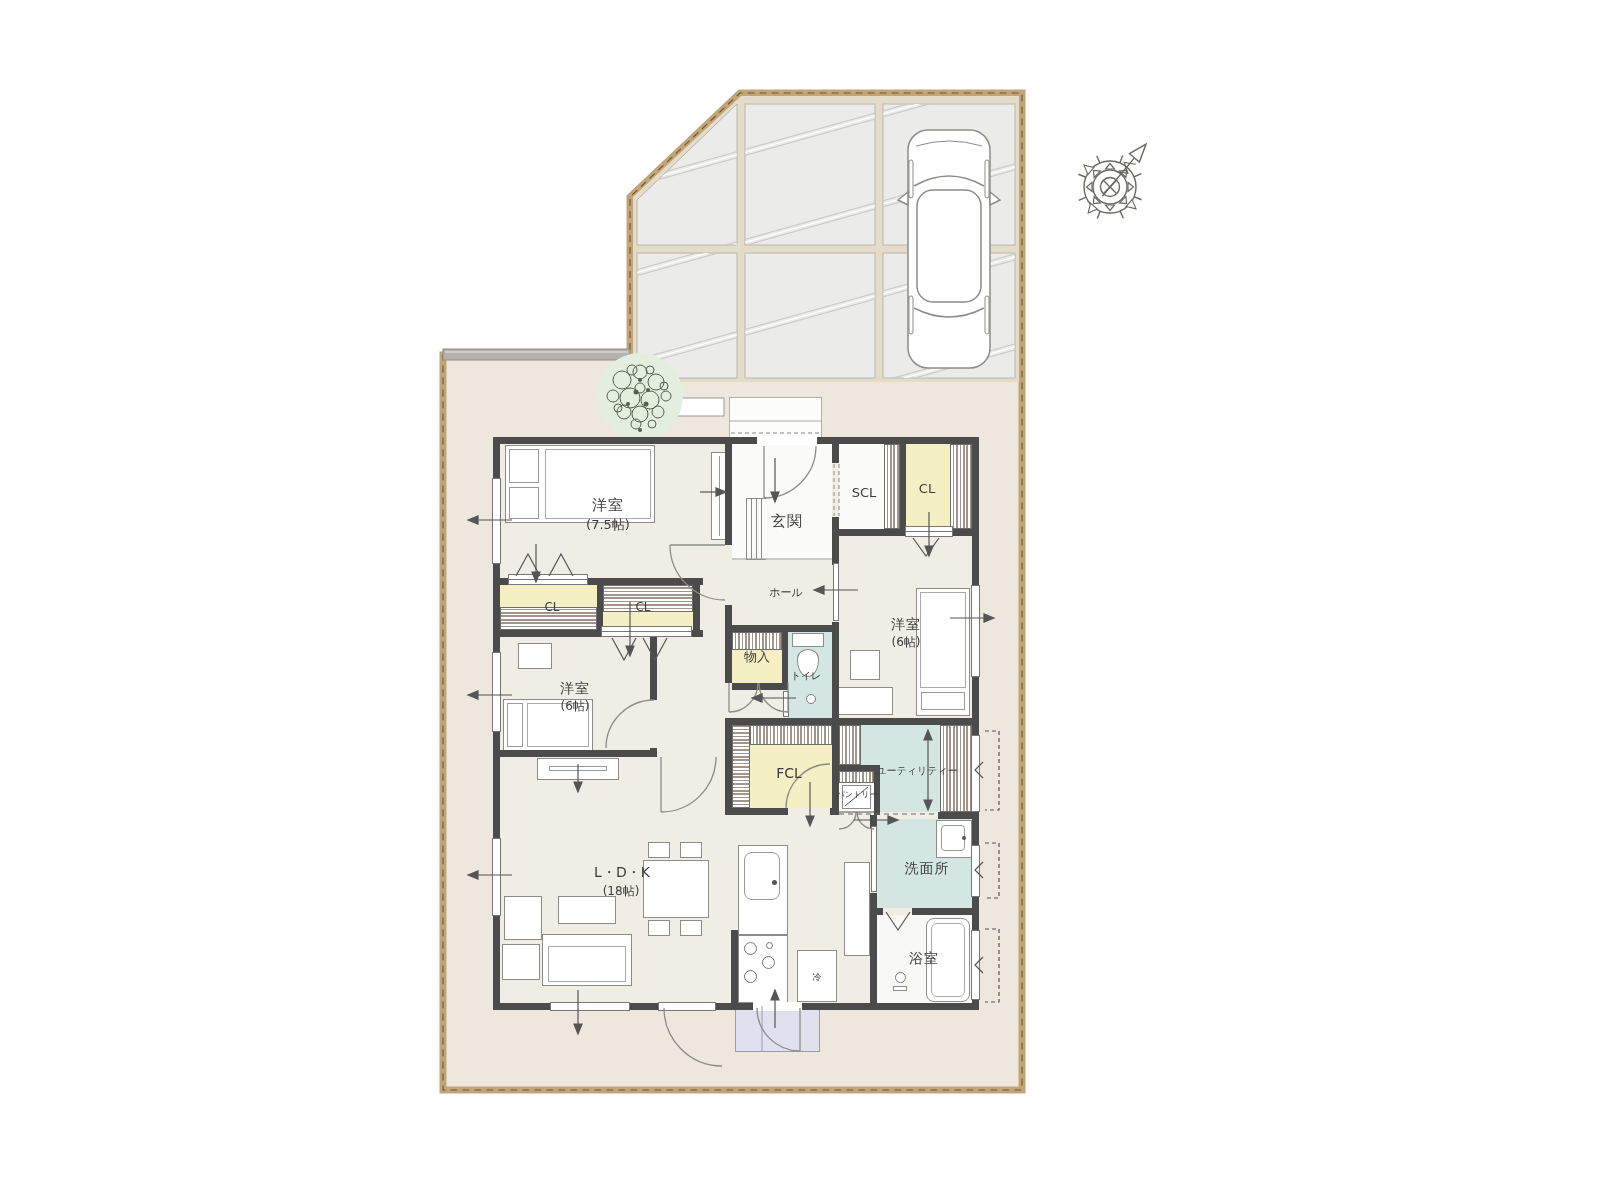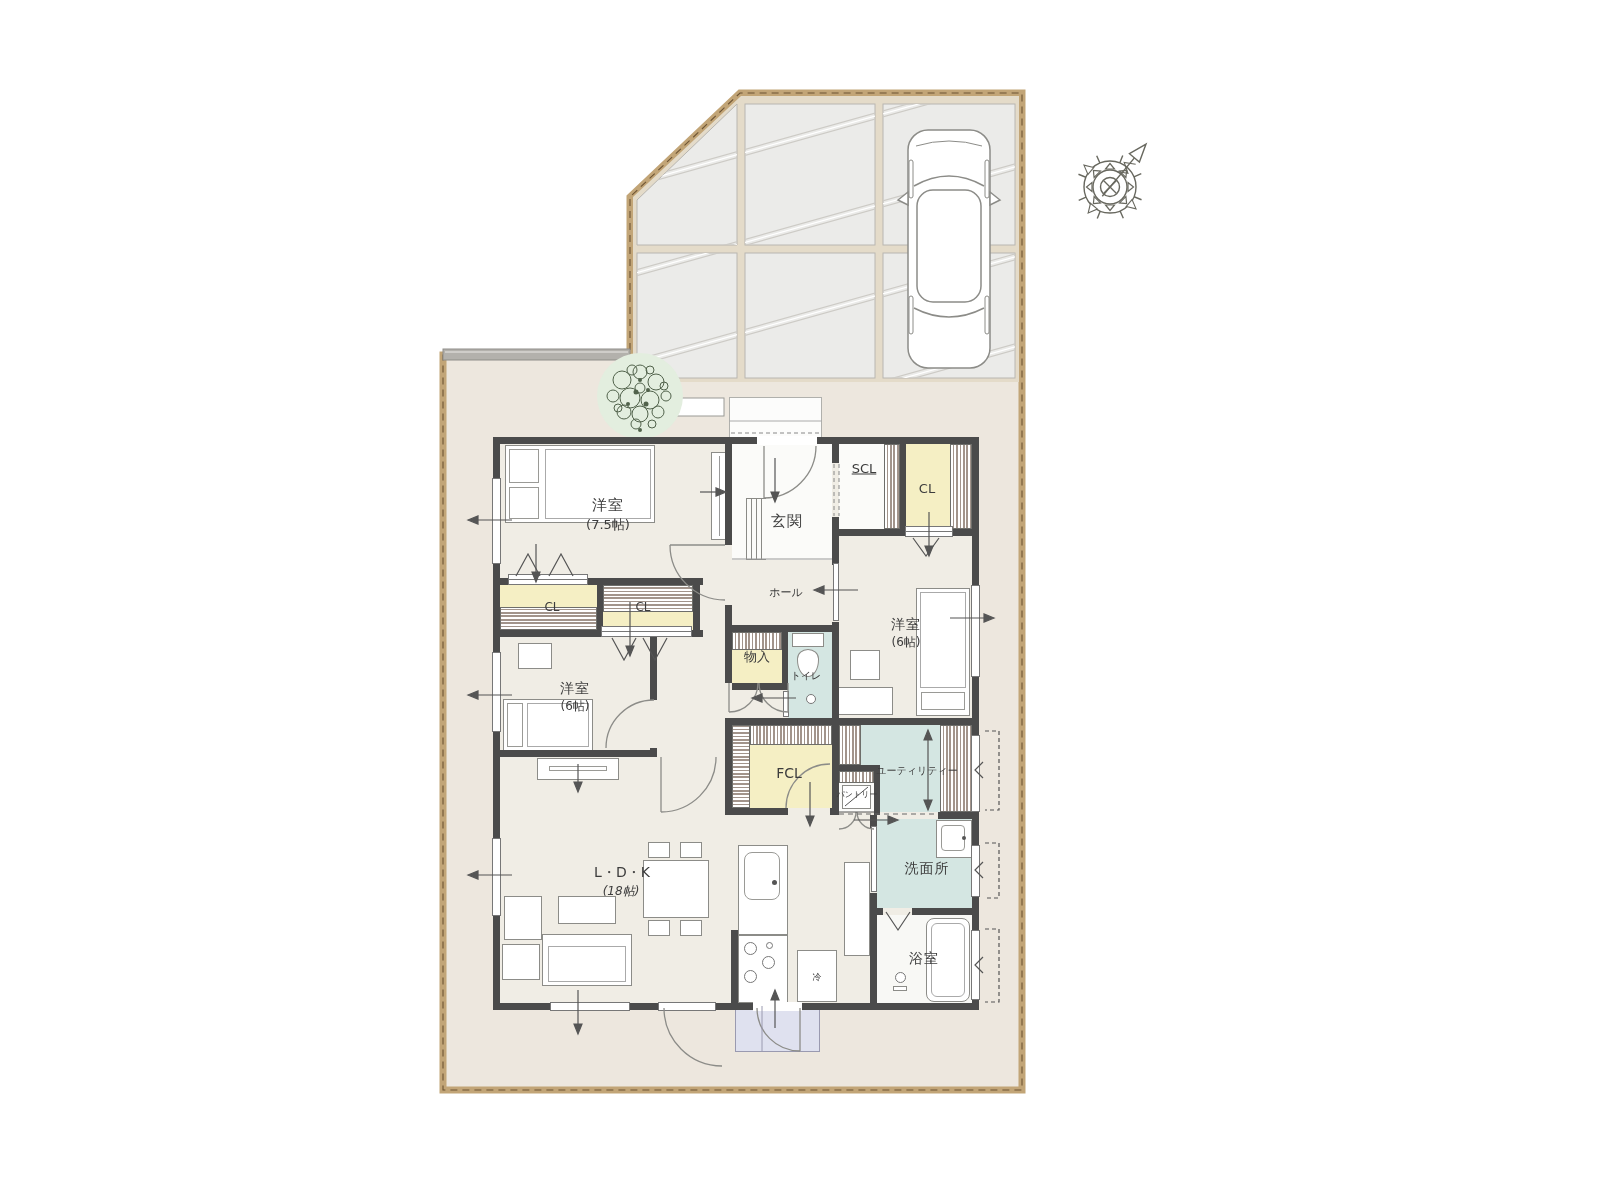--- a/index.html
+++ b/index.html
@@ -387,32 +387,32 @@
       <line x1="928" y1="736" x2="928" y2="804"></line>
       <path d="M 928,730 L 924,740 L 932,740 Z"></path>
         <path d="M 928,810 L 932,800 L 924,800 Z"></path>
     </g>
   </svg>
 
   <div class="lbl" style="left:608px;top:505px;font-size:15px;">洋室</div>
   <div class="lbl" style="left:608px;top:524px;font-size:13px;letter-spacing:0;">(7.5帖)</div>
   <div class="lbl" style="left:787px;top:521px;font-size:15px;">玄関</div>
   <div class="lbl" style="left:786px;top:592px;font-size:11px;letter-spacing:0;">ホール</div>
-  <div class="lbl" style="left:864px;top:468px;font-size:13px;letter-spacing:0;text-decoration:underline;">SCL</div>
+  <div class="lbl" style="left:864px;top:492px;font-size:13px;letter-spacing:0;">SCL</div>
   <div class="lbl" style="left:927px;top:488px;font-size:13px;letter-spacing:0;">CL</div>
   <div class="lbl" style="left:552px;top:607px;font-size:12px;letter-spacing:0;">CL</div>
   <div class="lbl" style="left:643px;top:607px;font-size:12px;letter-spacing:0;">CL</div>
   <div class="lbl" style="left:757px;top:656px;font-size:13px;letter-spacing:0;">物入</div>
   <div class="lbl" style="left:806px;top:676px;font-size:10px;letter-spacing:0;">トイレ</div>
   <div class="lbl" style="left:906px;top:624px;font-size:14px;">洋室</div>
   <div class="lbl" style="left:906px;top:642px;font-size:12px;letter-spacing:0;">(6帖)</div>
   <div class="lbl" style="left:575px;top:688px;font-size:14px;">洋室</div>
   <div class="lbl" style="left:575px;top:706px;font-size:12px;letter-spacing:0;">(6帖)</div>
   <div class="lbl" style="left:789px;top:773px;font-size:14px;letter-spacing:0;">FCL</div>
   <div class="lbl" style="left:857px;top:795px;font-size:8px;letter-spacing:0;">パントリー</div>
   <div class="lbl" style="left:917px;top:771px;font-size:10px;letter-spacing:0;">ユーティリティー</div>
   <div class="lbl" style="left:927px;top:868px;font-size:14px;">洗面所</div>
   <div class="lbl" style="left:924px;top:958px;font-size:14px;">浴室</div>
   <div class="lbl" style="left:622px;top:872px;font-size:14px;letter-spacing:0;">L・D・K</div>
-  <div class="lbl" style="left:621px;top:891px;font-size:12px;letter-spacing:0;font-style:italic;">(18帖)</div>
+  <div class="lbl" style="left:621px;top:891px;font-size:12px;letter-spacing:0;">(18帖)</div>
   <div class="lbl" style="left:817px;top:977px;font-size:9px;letter-spacing:0;">冷</div>
 
 </div>
 
 </body></html>

